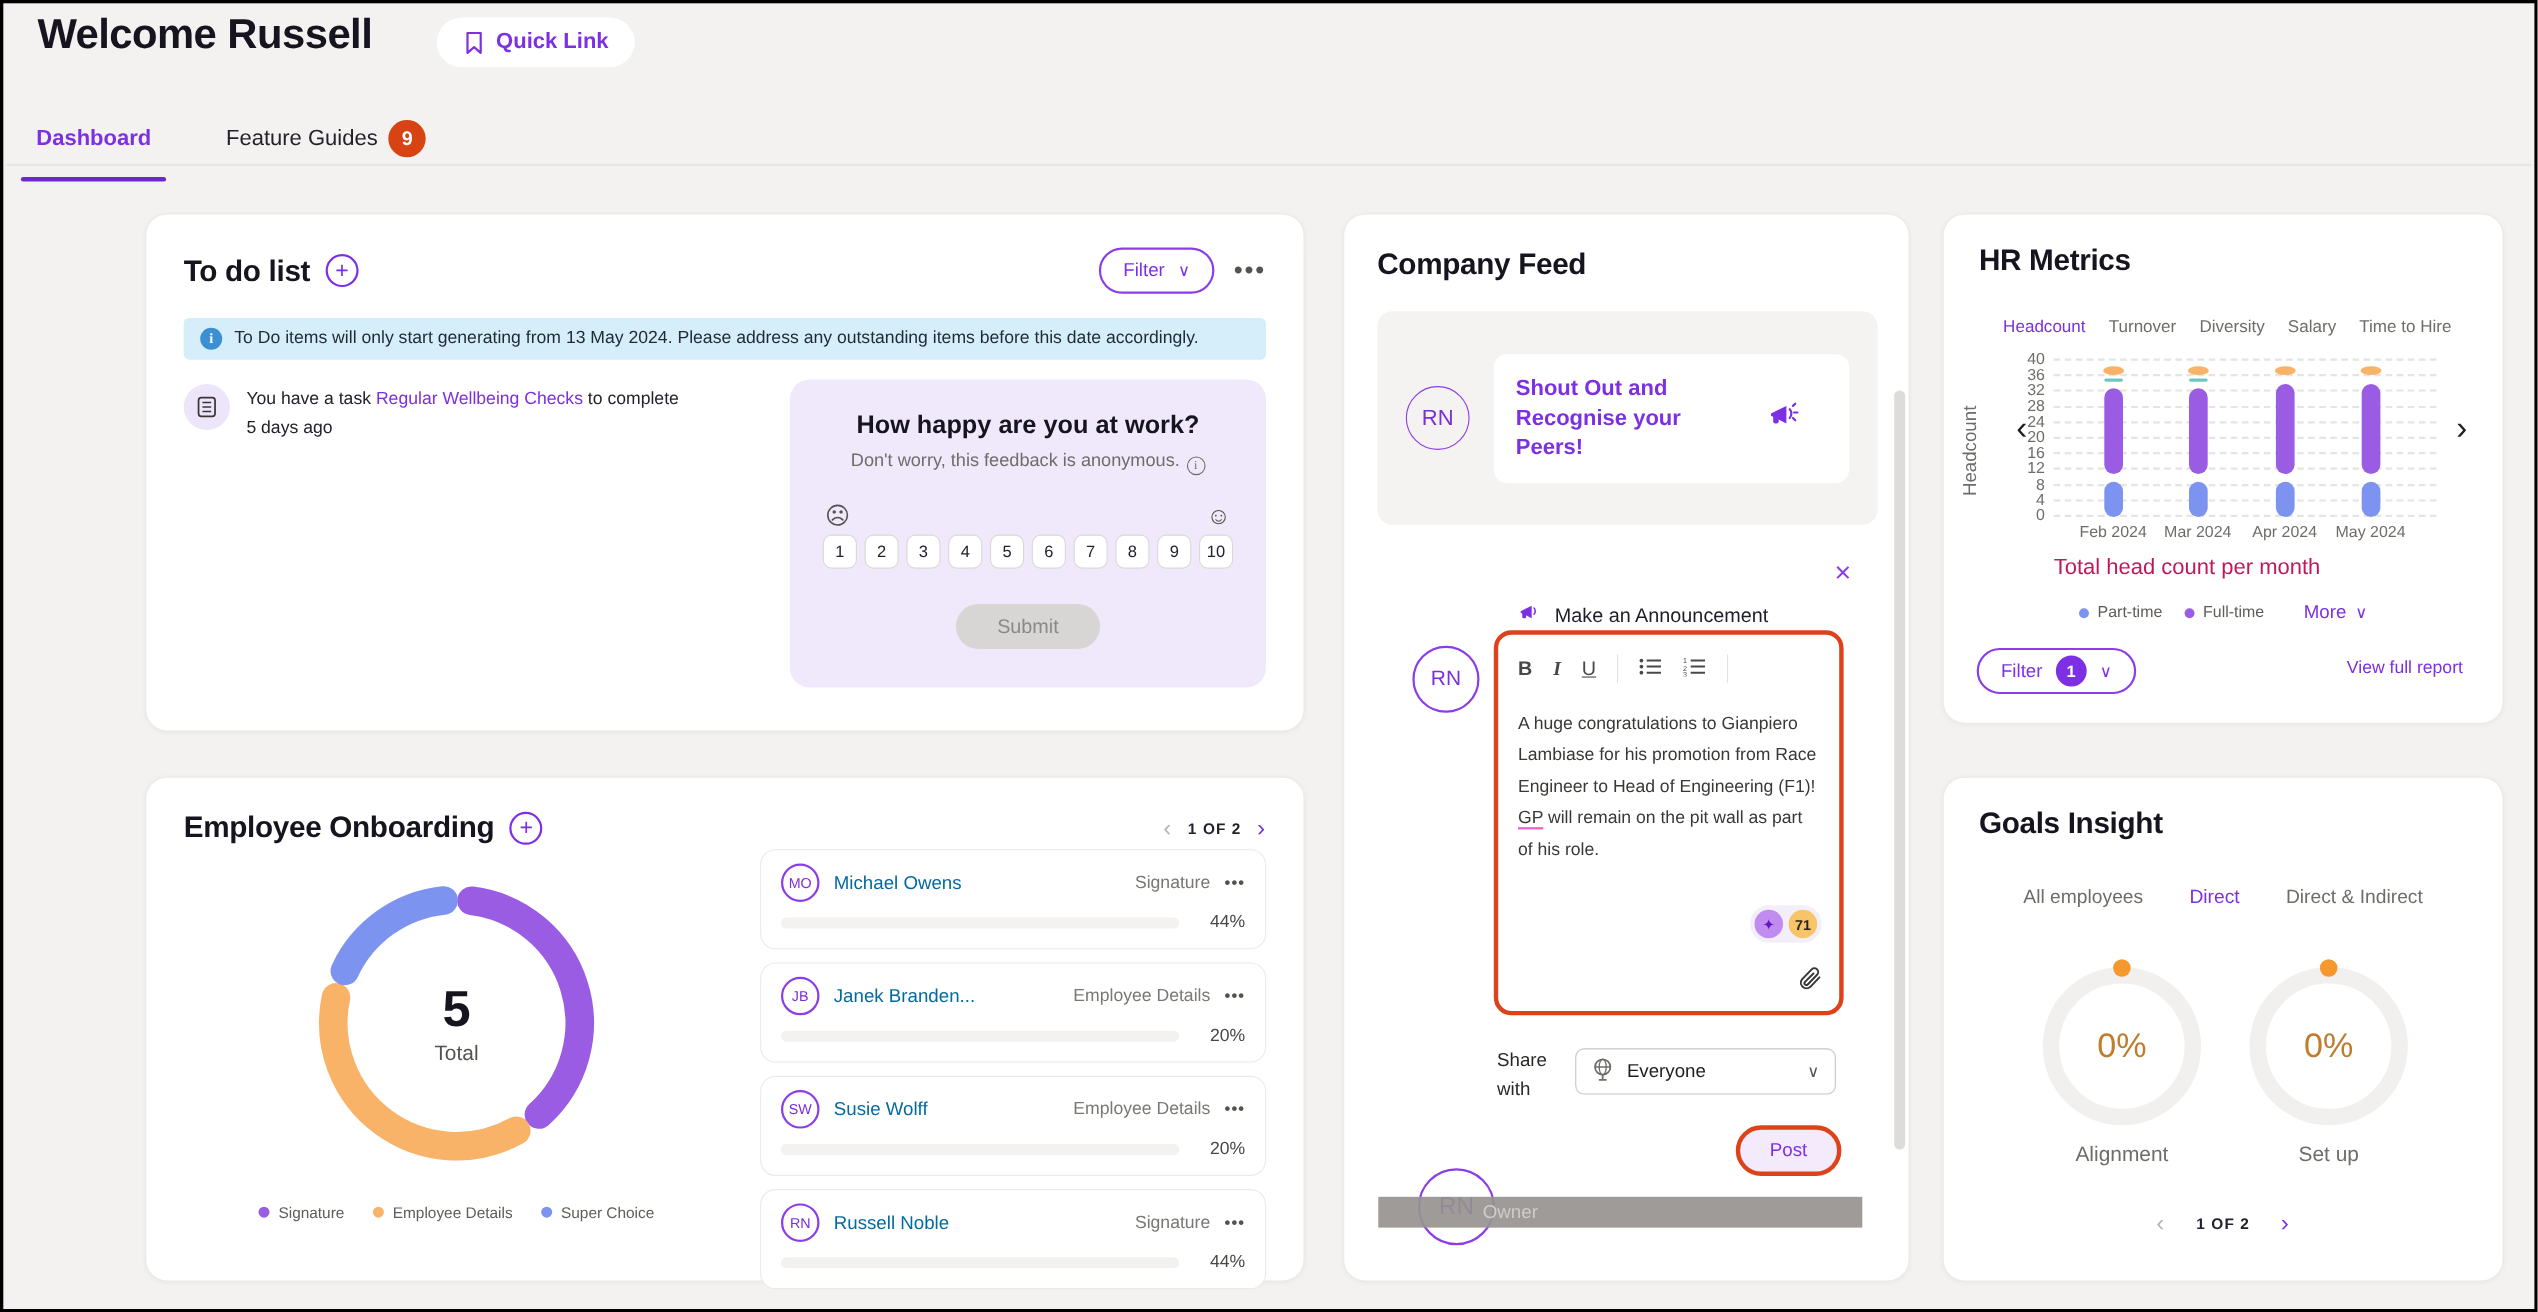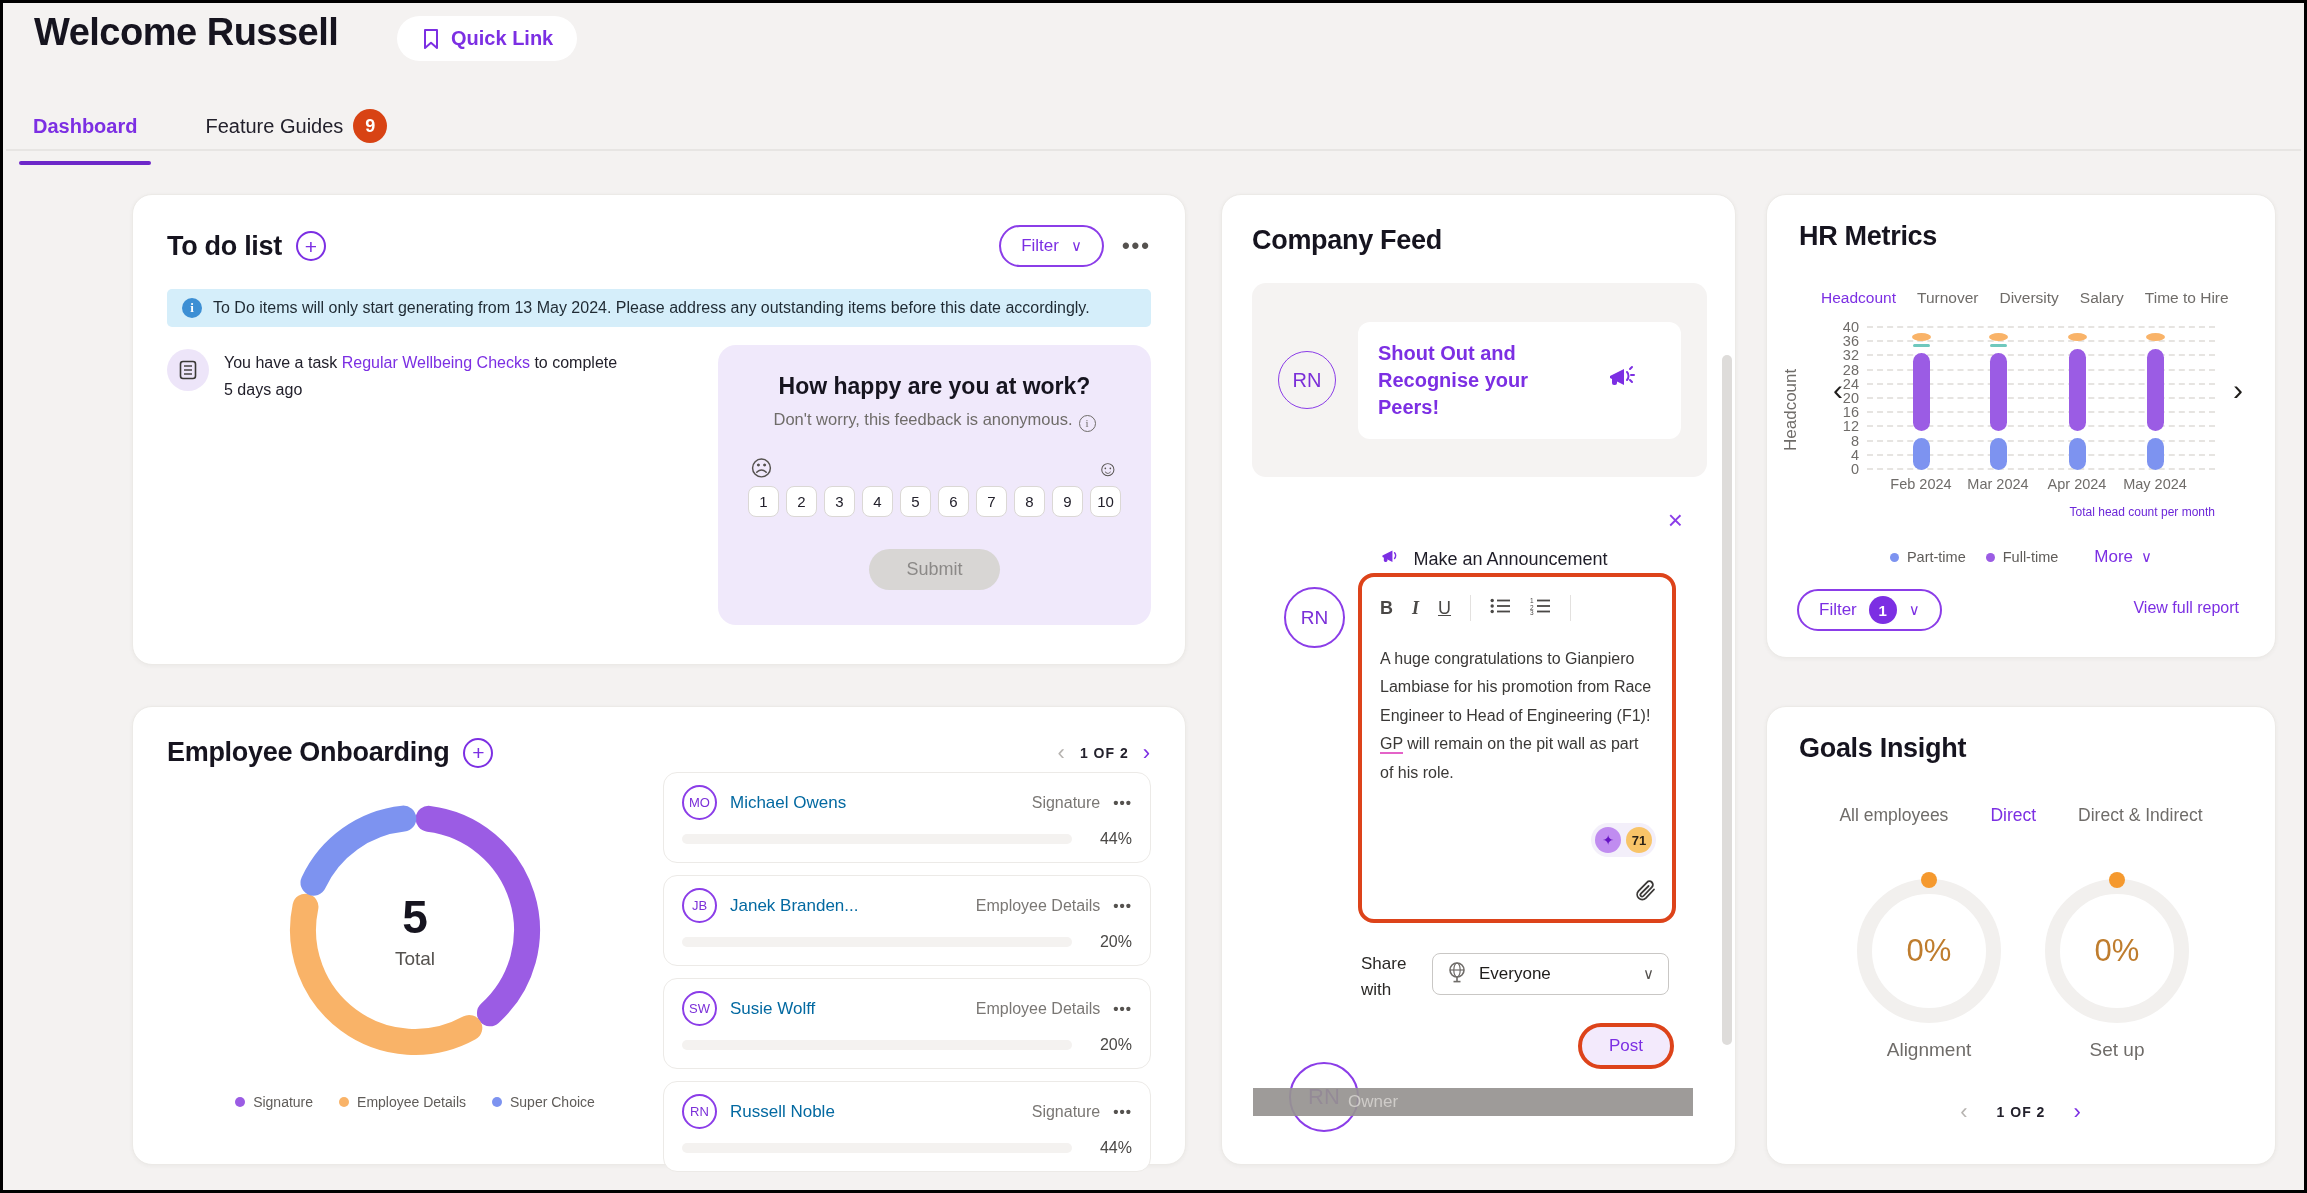--- a/index.html
+++ b/index.html
@@ -62,21 +62,21 @@
   .onb-body { display:flex; margin-top:4px; }
   .donut-wrap { width:500px; position:relative; }
   .donut-box { position:relative; width:300px; height:300px; margin:8px auto 0; }
   .donut-center { position:absolute; inset:0; display:flex; flex-direction:column; align-items:center; justify-content:center; }
   .donut-center .big { font-size:46px; font-weight:800; color:#16141f; }
   .donut-center .sub { font-size:19px; color:#55524f; margin-top:4px; }
   .legend-row { display:flex; justify-content:center; gap:26px; margin-top:14px; }
   .legend-item { display:flex; align-items:center; gap:8px; font-size:14px; color:#5f5c59; }
   .dot { width:10px; height:10px; border-radius:50%; flex:none; }
   .emp-list { width:492px; margin-left:auto; display:flex; flex-direction:column; gap:12px; }
-  .emp-row { border:1px solid #eceae7; border-radius:14px; padding:12px 18px 14px; background:#fff; }
+  .emp-row { border:1px solid #eceae7; border-radius:14px; padding:12px 18px 14px; background:#fff;margin-left:28px; }
   .emp-top { display:flex; align-items:center; gap:13px; }
   .avatar { border:2px solid #8b3de8; border-radius:50%; color:#7b2fd8; display:flex; align-items:center; justify-content:center; background:#fff; flex:none; }
   .avatar.sm { width:35px; height:35px; font-size:13px; }
   .emp-name { font-size:17px; font-weight:400; color:#0369a1; }
   .emp-stage { margin-left:auto; font-size:16px; color:#7a7774; }
   .emp-dots { color:#55524f; font-size:15px; letter-spacing:1px; font-weight:700; cursor:pointer; }
   .emp-bottom { display:flex; align-items:center; gap:14px; margin-top:10px; }
   .track { flex:1; height:10px; background:#f4f2f0; border-radius:5px; overflow:hidden; }
   .fill { height:100%; background:#f9a23d; border-radius:5px; }
   .pct { width:46px; text-align:right; font-size:16px; color:#4a4846; }
@@ -126,21 +126,21 @@
   .hr-tabs .htab { cursor:pointer; }
   .hr-tabs .htab.active { color:#7c2fe3; }
   .hr-ylabel { left:14px; top:140px; height:150px; writing-mode:vertical-rl; transform:rotate(180deg); font-size:17px; color:#6f6c69; text-align:center; }
   .hr-chev-l { left:66px; top:178px; font-size:30px; color:#1f1d1b; cursor:pointer; }
   .hr-chev-r { right:32px; top:178px; font-size:30px; color:#1f1d1b; cursor:pointer; }
   #hr-plot { left:100px; top:133px; width:348px; height:142px; }
   .gridline { position:absolute; left:0; right:0; height:0; border-top:2px dashed #e6e4e1; }
   .ytick { position:absolute; left:54px; width:38px; text-align:right; font-size:14.5px; color:#6f6c69; }
   .bar { position:absolute; }
   .xlabel { position:absolute; top:281px; width:90px; text-align:center; font-size:14.5px; color:#6f6c69; }
-  .hr-caption { left:100px; width:348px; top:310px; text-align:right; font-size:12px; color:#6d28d9; }
+  .hr-caption { left:100px; width:348px; top:310px; text-align:left; font-size:20px; color:#be185d; }
   .hr-legend { left:0; right:0; top:352px; display:flex; justify-content:center; align-items:center; gap:20px; }
   .hr-legend .legend-item { font-size:14.5px; }
   .more-link { color:#7c2fe3; font-size:17px; margin-left:16px; display:flex; align-items:center; gap:8px; cursor:pointer; }
   .hr-bottom-filter { left:30px; top:394px; }
   .filter-badge { width:28px; height:28px; border-radius:50%; background:#7c2fe3; color:#fff; font-size:15px; font-weight:700;
                   display:inline-flex; align-items:center; justify-content:center; }
   .view-report { right:36px; top:404px; color:#7c2fe3; font-size:16px; cursor:pointer; }
 
   
   .goals { left:1763px; top:703px; width:510px; height:459px; }

